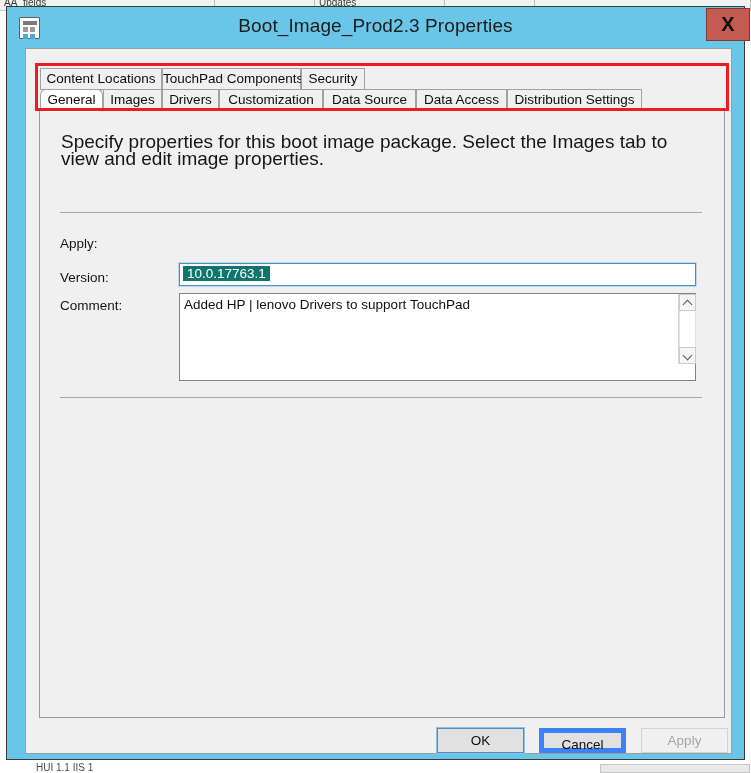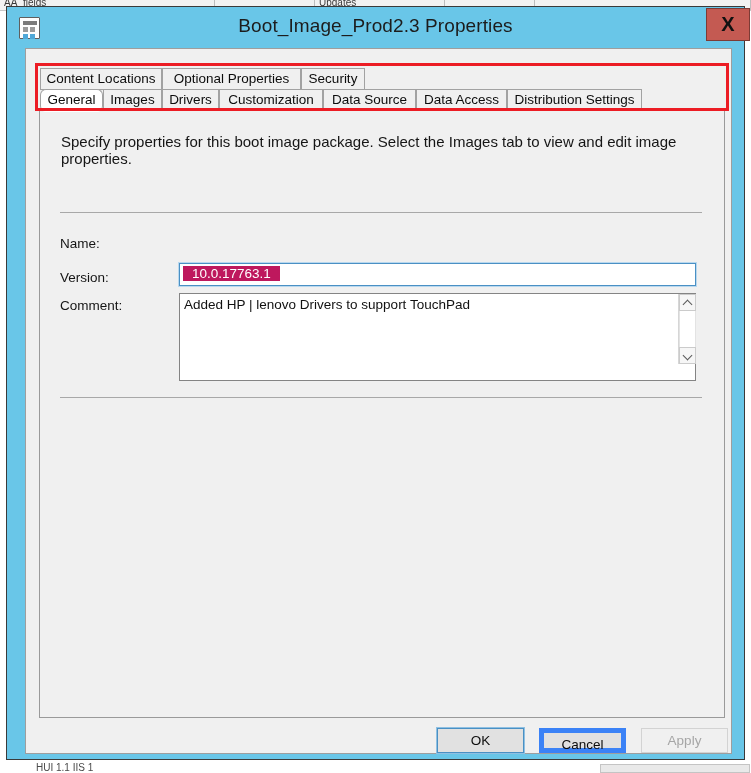--- a/index.html
+++ b/index.html
@@ -174,21 +174,21 @@
     left: 32px; top: 103px;
     width: 686px; height: 608px;
     background: #f0f0f0;
     border: 1px solid #9a9a9a;
     z-index: 10;
   }
   .desc-text {
     position: absolute;
     left: 21px; top: 22px;
     width: 630px;
-    font-size: 15px;
+    font-size: 19px;
     color: #151515;
     line-height: 17px;
     font-family: "Liberation Sans", sans-serif;
   }
   .hr {
     position: absolute;
     left: 20px;
     width: 642px;
     height: 1px;
     background: #a8a8a8;
@@ -222,23 +222,23 @@
     overflow: hidden;
     white-space: nowrap;
   }
   .tb-name { top: 118px; }
   .tb-version {
     top: 152px;
     border: 1px solid #4a90c4;
     outline: 1px solid #b9d8ee;
   }
   .sel-text {
-    background: #be185d;
+    background: #0f766e;
     color: #ffffff;
-    padding: 0 9px;
+    padding: 0 4px;
   }
 
   .textarea-wrap {
     position: absolute;
     left: 139px; top: 182px;
     width: 517px; height: 88px;
     background: #ffffff;
     border: 1px solid #848484;
   }
   .textarea-text {
@@ -339,42 +339,42 @@
     <div class="win-icon"></div>
     <div class="title-text">Boot_Image_Prod2.3 Properties</div>
     <div class="close-btn">X</div>
   </div>
 
   <div class="client"></div>
 
   <div class="tabstrip">
     <div class="tab-row tab-row-top" id="tab-row-top">
         <div class="tab" style="left: 0px; width: 122px;">Content Locations</div>
-        <div class="tab" style="left: 122px; width: 139px;">Optional Properties</div>
+        <div class="tab" style="left: 122px; width: 139px;">TouchPad Components</div>
         <div class="tab" style="left: 261px; width: 64px;">Security</div>
       </div>
     <div class="tab-row tab-row-bottom" id="tab-row-bottom">
         <div class="tab selected" style="left: 0px; width: 63px;">General</div>
         <div class="tab" style="left: 63px; width: 59px;">Images</div>
         <div class="tab" style="left: 122px; width: 57px;">Drivers</div>
         <div class="tab" style="left: 179px; width: 104px;">Customization</div>
         <div class="tab" style="left: 283px; width: 93px;">Data Source</div>
         <div class="tab" style="left: 376px; width: 91px;">Data Access</div>
         <div class="tab" style="left: 467px; width: 135px;">Distribution Settings</div>
       </div>
   </div>
 
   <div class="annotation-rect"></div>
 
   <div class="tabpanel">
     <div class="desc-text">Specify properties for this boot image package. Select the Images tab to view and edit image properties.</div>
 
     <div class="hr hr-1"></div>
 
-    <div class="field-label label-name">Name:</div>
+    <div class="field-label label-name">Apply:</div>
 
     <div class="field-label label-version">Version:</div>
     <div class="textbox tb-version"><span class="sel-text">10.0.17763.1</span></div>
 
     <div class="field-label label-comment">Comment:</div>
     <div class="textarea-wrap">
       <div class="textarea-text">Added HP | lenovo Drivers to support TouchPad</div>
       <div class="scrollbar">
         <div class="sb-btn sb-up">
             <div class="sb-arrow"></div>

